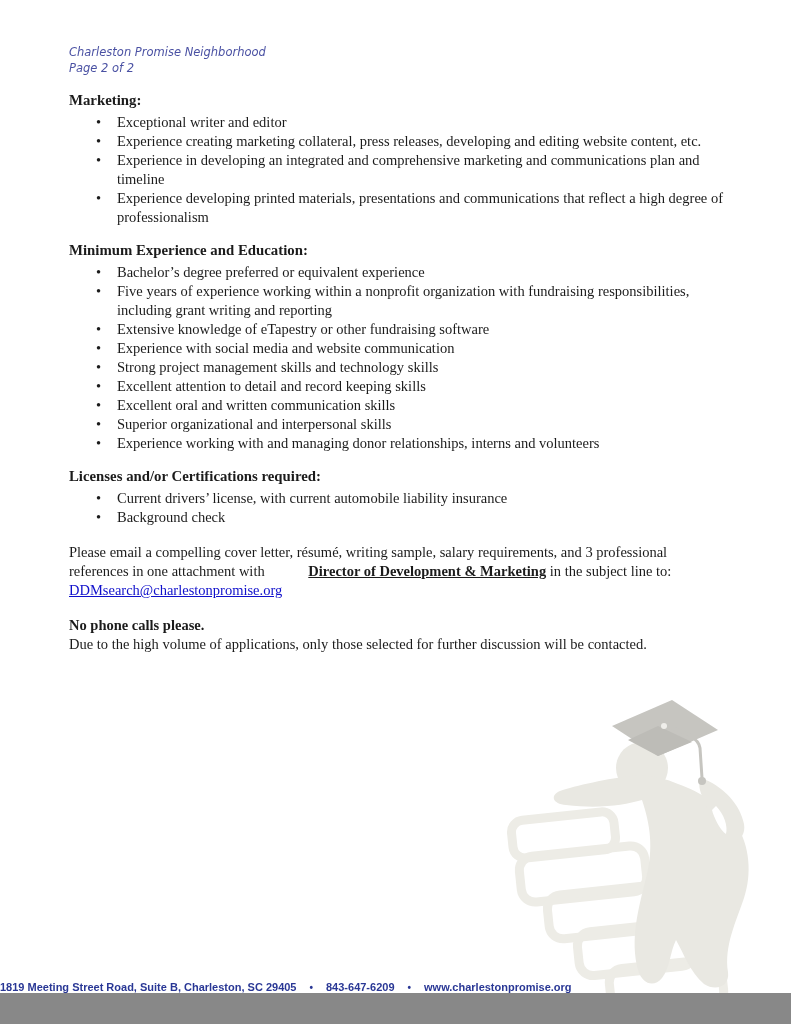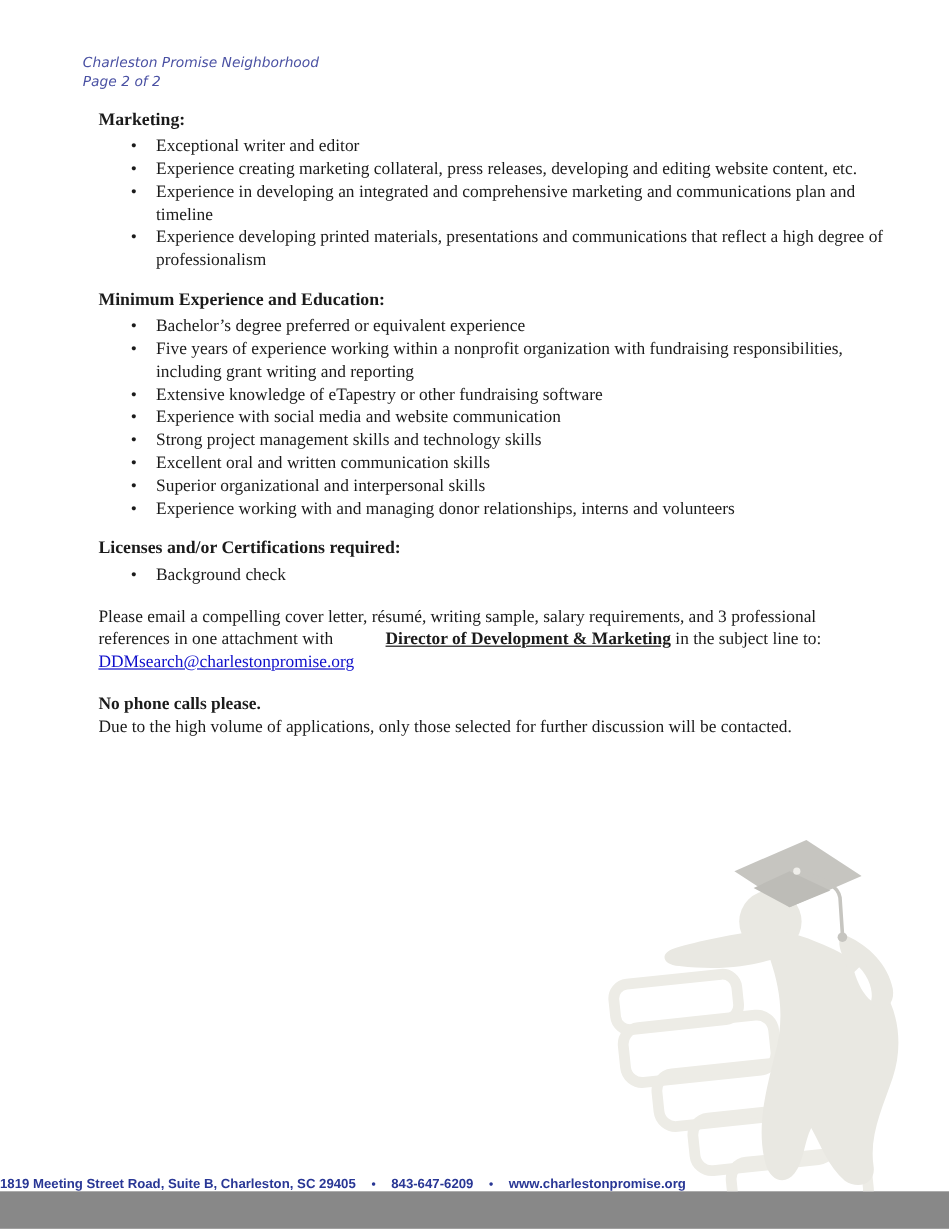--- a/index.html
+++ b/index.html
@@ -22,21 +22,21 @@
     font-family: "DejaVu Sans", sans-serif;
     font-style: italic;
     font-size: 11.5px;
     line-height: 15.5px;
     color: #4a51a3;
     z-index: 2;
   }
   
   .content {
     position: absolute;
-    left: 82px;
+    left: 69px;
     top: 91px;
     width: 658px;
     font-size: 14.5px;
     line-height: 19px;
     z-index: 2;
   }
   .section { margin: 0; }
   .section + .section { margin-top: 14px; }
   .section-heading {
     font-weight: bold;
@@ -164,29 +164,31 @@
     </div>
 
     <div class="section">
       <div class="section-heading">Minimum Experience and Education:</div>
       <ul class="bullets">
         <li>Bachelor’s degree preferred or equivalent experience</li>
         <li>Five years of experience working within a nonprofit organization with fundraising responsibilities, including grant writing and reporting</li>
         <li>Extensive knowledge of eTapestry or other fundraising software</li>
         <li>Experience with social media and website communication</li>
         <li>Strong project management skills and technology skills</li>
+        <li>Excellent attention to detail and record keeping skills</li>
         <li>Excellent oral and written communication skills</li>
         <li>Superior organizational and interpersonal skills</li>
         <li>Experience working with and managing donor relationships, interns and volunteers</li>
       </ul>
     </div>
 
     <div class="section">
       <div class="section-heading">Licenses and/or Certifications required:</div>
       <ul class="bullets">
+        <li>Current drivers’ license, with current automobile liability insurance</li>
         <li>Background check</li>
       </ul>
     </div>
 
     <div class="apply-para">
       <span>Please email a compelling cover letter, résumé, writing sample, salary requirements, and 3 professional references in one attachment with </span><span class="emphasis-bold-underline">Director of Development &amp; Marketing</span><span> in the subject line to:</span>
       <a class="email-link" href="#">DDMsearch@charlestonpromise.org</a>
     </div>
 
     <div class="closing">

